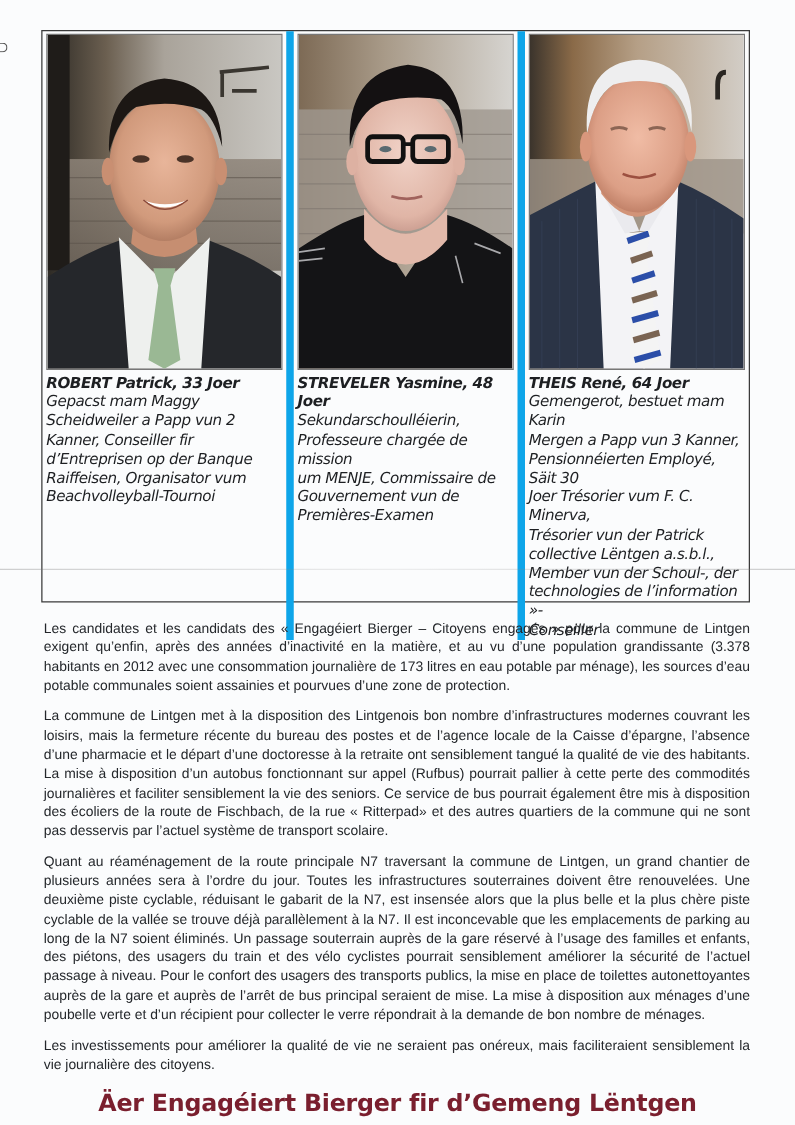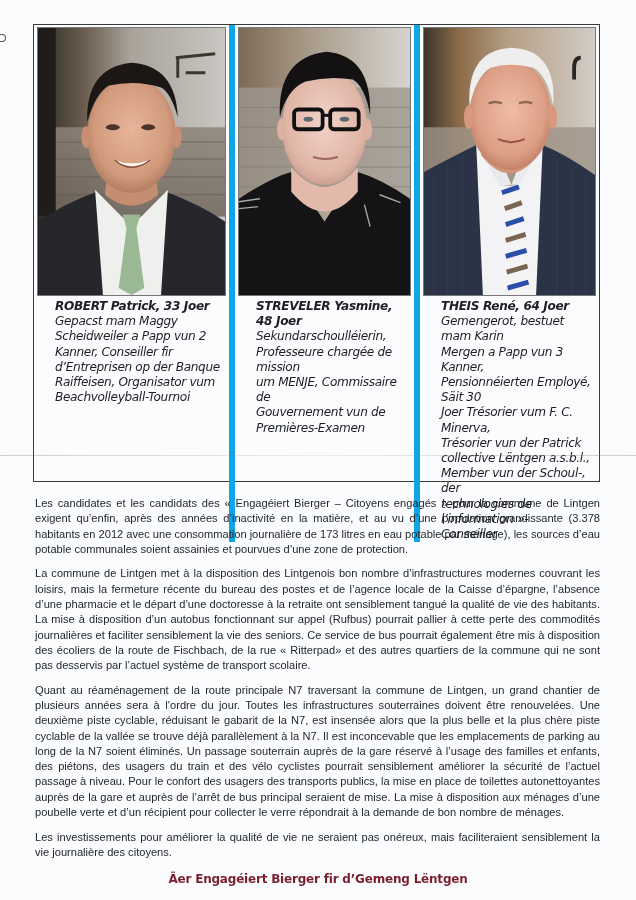--- a/index.html
+++ b/index.html
@@ -25,37 +25,37 @@
   .cand {
     position: relative; box-sizing: border-box; padding: 2px 3px 0 3px;
   }
   .cand + .cand { border-left: 6px solid #0ea5e9; }
   .photo {
     width: 100%; height: 269px; display: block; overflow: hidden;
     border: 1px solid #777; box-sizing: border-box;
   }
   .photo svg { display: block; width: 100%; height: 100%; }
   .caption {
-    margin: 3px 0 0 18px; font-style: italic; font-size: 12.1px; line-height: 15.2px;
+    margin: 3px 0 0 0; font-style: italic; font-size: 12.1px; line-height: 15.2px;
     color: #1d1f22;
     font-family: "DejaVu Sans", "Liberation Sans", sans-serif;
     letter-spacing: -0.35px;
   }
   .caption .name { font-weight: bold; display: block; }
   .caption .desc { display: block; }
   .body-text {
     position: absolute; left: 35px; top: 496px; width: 565px;
     font-size: 11.1px; line-height: 15.3px; color: #24272b;
     font-family: "Liberation Sans", "DejaVu Sans", sans-serif;
   }
   .body-text p { margin: 0 0 9.2px 0; text-align: justify; text-align-last: left; }
   .signature {
     position: absolute; left: 0; width: 636px; top: 872px; text-align: center;
     font-family: "DejaVu Sans", "Liberation Sans", sans-serif;
-    font-weight: bold; font-size: 12px; letter-spacing: -0.2px;
+    font-weight: bold; font-size: 19px; letter-spacing: -0.2px;
   }
 </style>
 </head>
 <body>
 
 <div class="page-mark"></div>
 
 <div class="candidates">
 
   <div class="cand">

